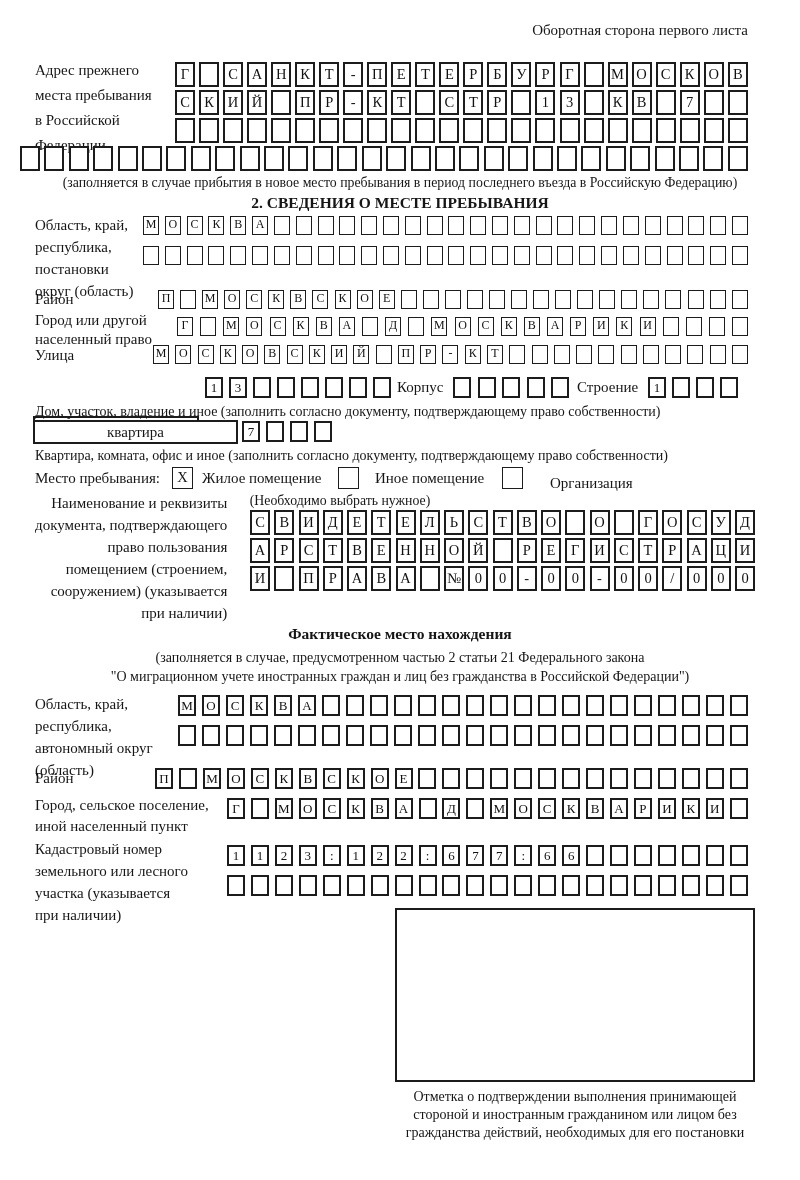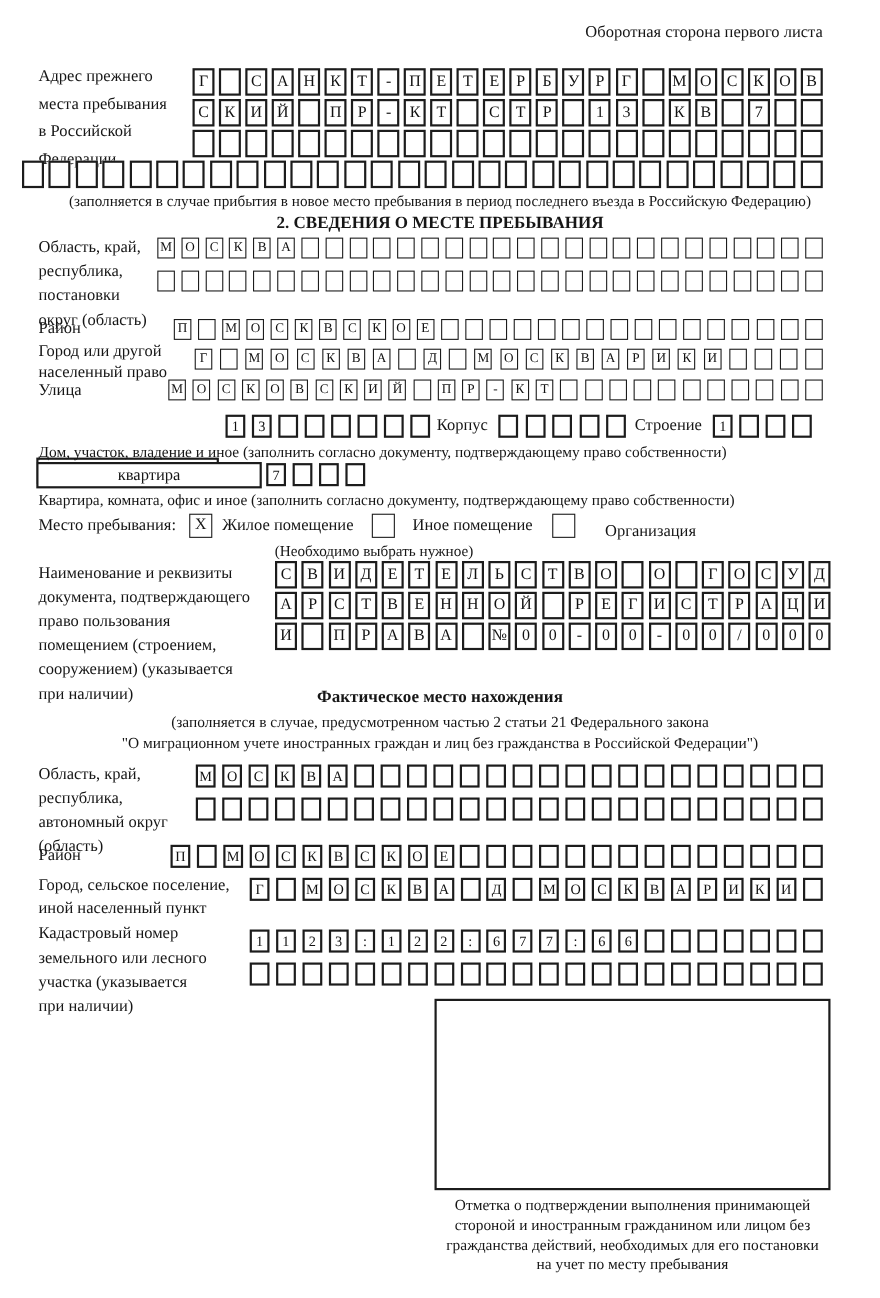--- a/index.html
+++ b/index.html
@@ -368,21 +368,21 @@
 
   <div class="abs" style="top:470px; left:35px; font-size:15px;">Место пребывания:</div>
   <div class="abs chkbox" style="top:467px; left:172px;">X</div>
   <div class="abs" style="top:470px; left:202px; font-size:15px;text-align:center;">Жилое помещение</div>
   <div class="abs chkbox" style="top:467px; left:338px;"></div>
   <div class="abs" style="top:470px; left:375px; font-size:15px;">Иное помещение</div>
   <div class="abs chkbox" style="top:467px; left:502px;"></div>
   <div class="abs" style="top:475px; left:550px; font-size:15px;">Организация</div>
   <div class="abs center" style="top:493px; left:120px; width:440px; font-size:13.8px;">(Необходимо выбрать нужное)</div>
 
-  <div class="abs lh22" style="top:510px; left:35px; font-size:15px;">
+  <div class="abs lh22" style="top:492px; left:35px; font-size:15px;text-align:right;">
     <div>Наименование и реквизиты</div>
     <div>документа, подтверждающего</div>
     <div>право пользования</div>
     <div>помещением (строением,</div>
     <div>сооружением) (указывается</div>
     <div>при наличии)</div>
   </div>
   <div class="abs boxrow lg" style="top:510px; left:250px; width:505px;">
       <span class="cell">С</span>
       <span class="cell">В</span>
@@ -627,16 +627,15 @@
       <span class="cell"></span>
       <span class="cell"></span>
       <span class="cell"></span>
     </div>
 
   <div class="abs stamp" style="top:908px; left:395px; width:360px; height:174px;"></div>
   <div class="abs center" style="top:1088px; left:355px; width:440px; font-size:14px; line-height:18px;">
     <div>Отметка о подтверждении выполнения принимающей</div>
     <div>стороной и иностранным гражданином или лицом без</div>
     <div>гражданства действий, необходимых для его постановки</div>
-    <div>на учет по месту пребывания</div>
   </div>
 
 </div>
 
 </body></html>

